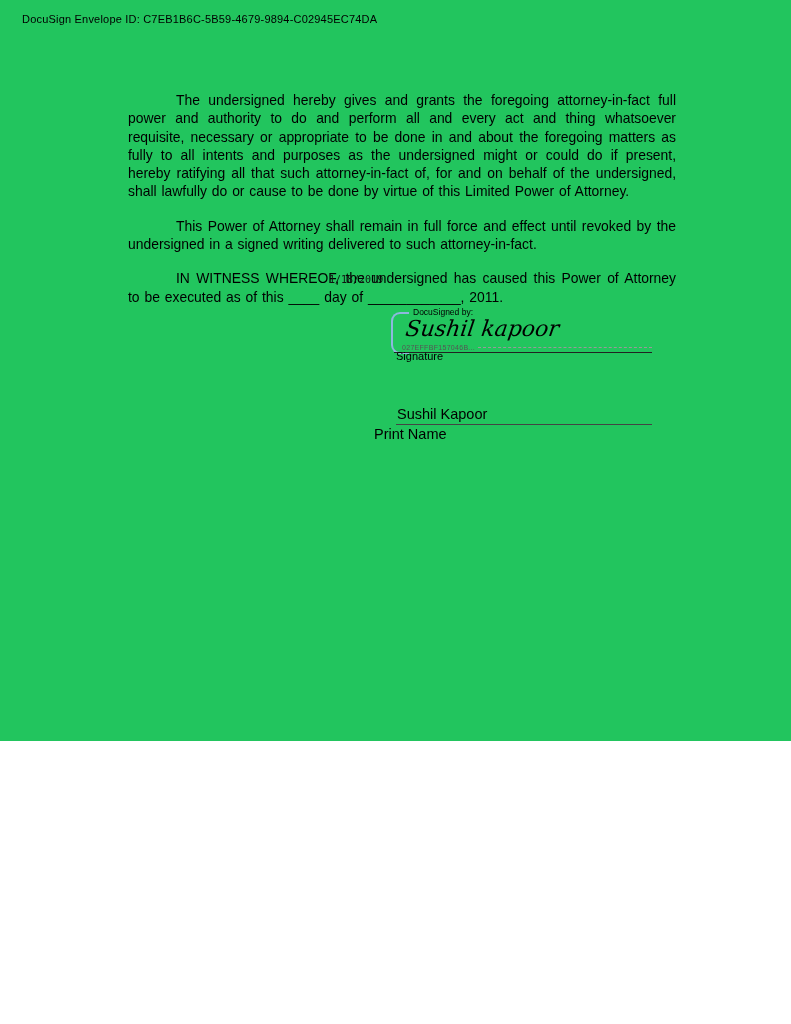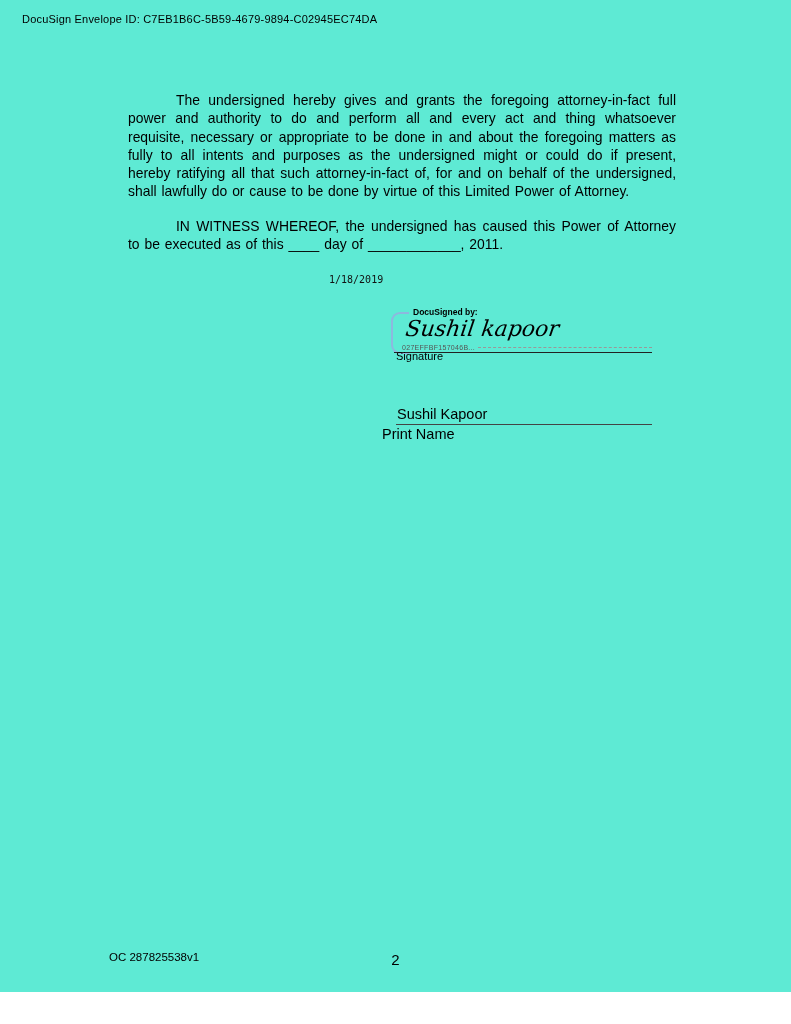--- a/index.html
+++ b/index.html
@@ -3,22 +3,22 @@
 <meta charset="utf-8">
 <style>
   html, body {
     margin: 0;
     padding: 0;
     background: #ffffff;
   }
   .page {
     position: relative;
     width: 791px;
-    height: 992px;
-    background: #5eead4;
+    height: 741px;
+    background: #22c55e;
     font-family: "Liberation Sans", sans-serif;
     color: #000000;
     overflow: hidden;
   }
 
   
   .envelope-id {
     position: absolute;
     left: 22px;
     top: 13px;
@@ -66,21 +66,21 @@
     border-top: 2px solid #8db8de;
     border-bottom: 2px solid #8db8de;
     border-top-left-radius: 9px;
     border-bottom-left-radius: 9px;
   }
   .docusigned-by {
     position: absolute;
     left: 413px;
     top: 307px;
     font-size: 8.5px;
-    font-weight: bold;
+    font-weight: normal;
     color: #000000;
     white-space: nowrap;
   }
   .sig-script {
     position: absolute;
     left: 404px;
     top: 316px;
     font-family: "DejaVu Serif", serif;
     font-style: italic;
     font-size: 22px;
@@ -136,21 +136,21 @@
   .print-line {
     position: absolute;
     left: 396px;
     top: 424px;
     width: 256px;
     border-top: 1px solid #444444;
     height: 0;
   }
   .print-label {
     position: absolute;
-    left: 382px;
+    left: 374px;
     top: 426px;
     font-size: 14.5px;
     color: #000000;
   }
 
   
   .footer-doc-id {
     position: absolute;
     left: 109px;
     top: 951px;
@@ -169,20 +169,21 @@
 </style>
 </head>
 <body>
 
 <div class="page">
 
   <div class="envelope-id">DocuSign Envelope ID: C7EB1B6C-5B59-4679-9894-C02945EC74DA</div>
 
   <div class="body-text">
     <p>The undersigned hereby gives and grants the foregoing attorney-in-fact full power and authority to do and perform all and every act and thing whatsoever requisite, necessary or appropriate to be done in and about the foregoing matters as fully to all intents and purposes as the undersigned might or could do if present, hereby ratifying all that such attorney-in-fact of, for and on behalf of the undersigned, shall lawfully do or cause to be done by virtue of this Limited Power of Attorney.</p>
+    <p>This Power of Attorney shall remain in full force and effect until revoked by the undersigned in a signed writing delivered to such attorney-in-fact.</p>
     <p>IN WITNESS WHEREOF, the undersigned has caused this Power of Attorney to be executed as of this ____ day of ____________, 2011.</p>
   </div>
 
   <div class="date-stamp">1/18/2019</div>
 
   <div class="sig-bracket"></div>
   <div class="docusigned-by">DocuSigned by:</div>
   <div class="sig-script">Sushil kapoor</div>
   <div class="sig-id-row">
     <span class="sig-id">027EFFBF157046B...</span>

